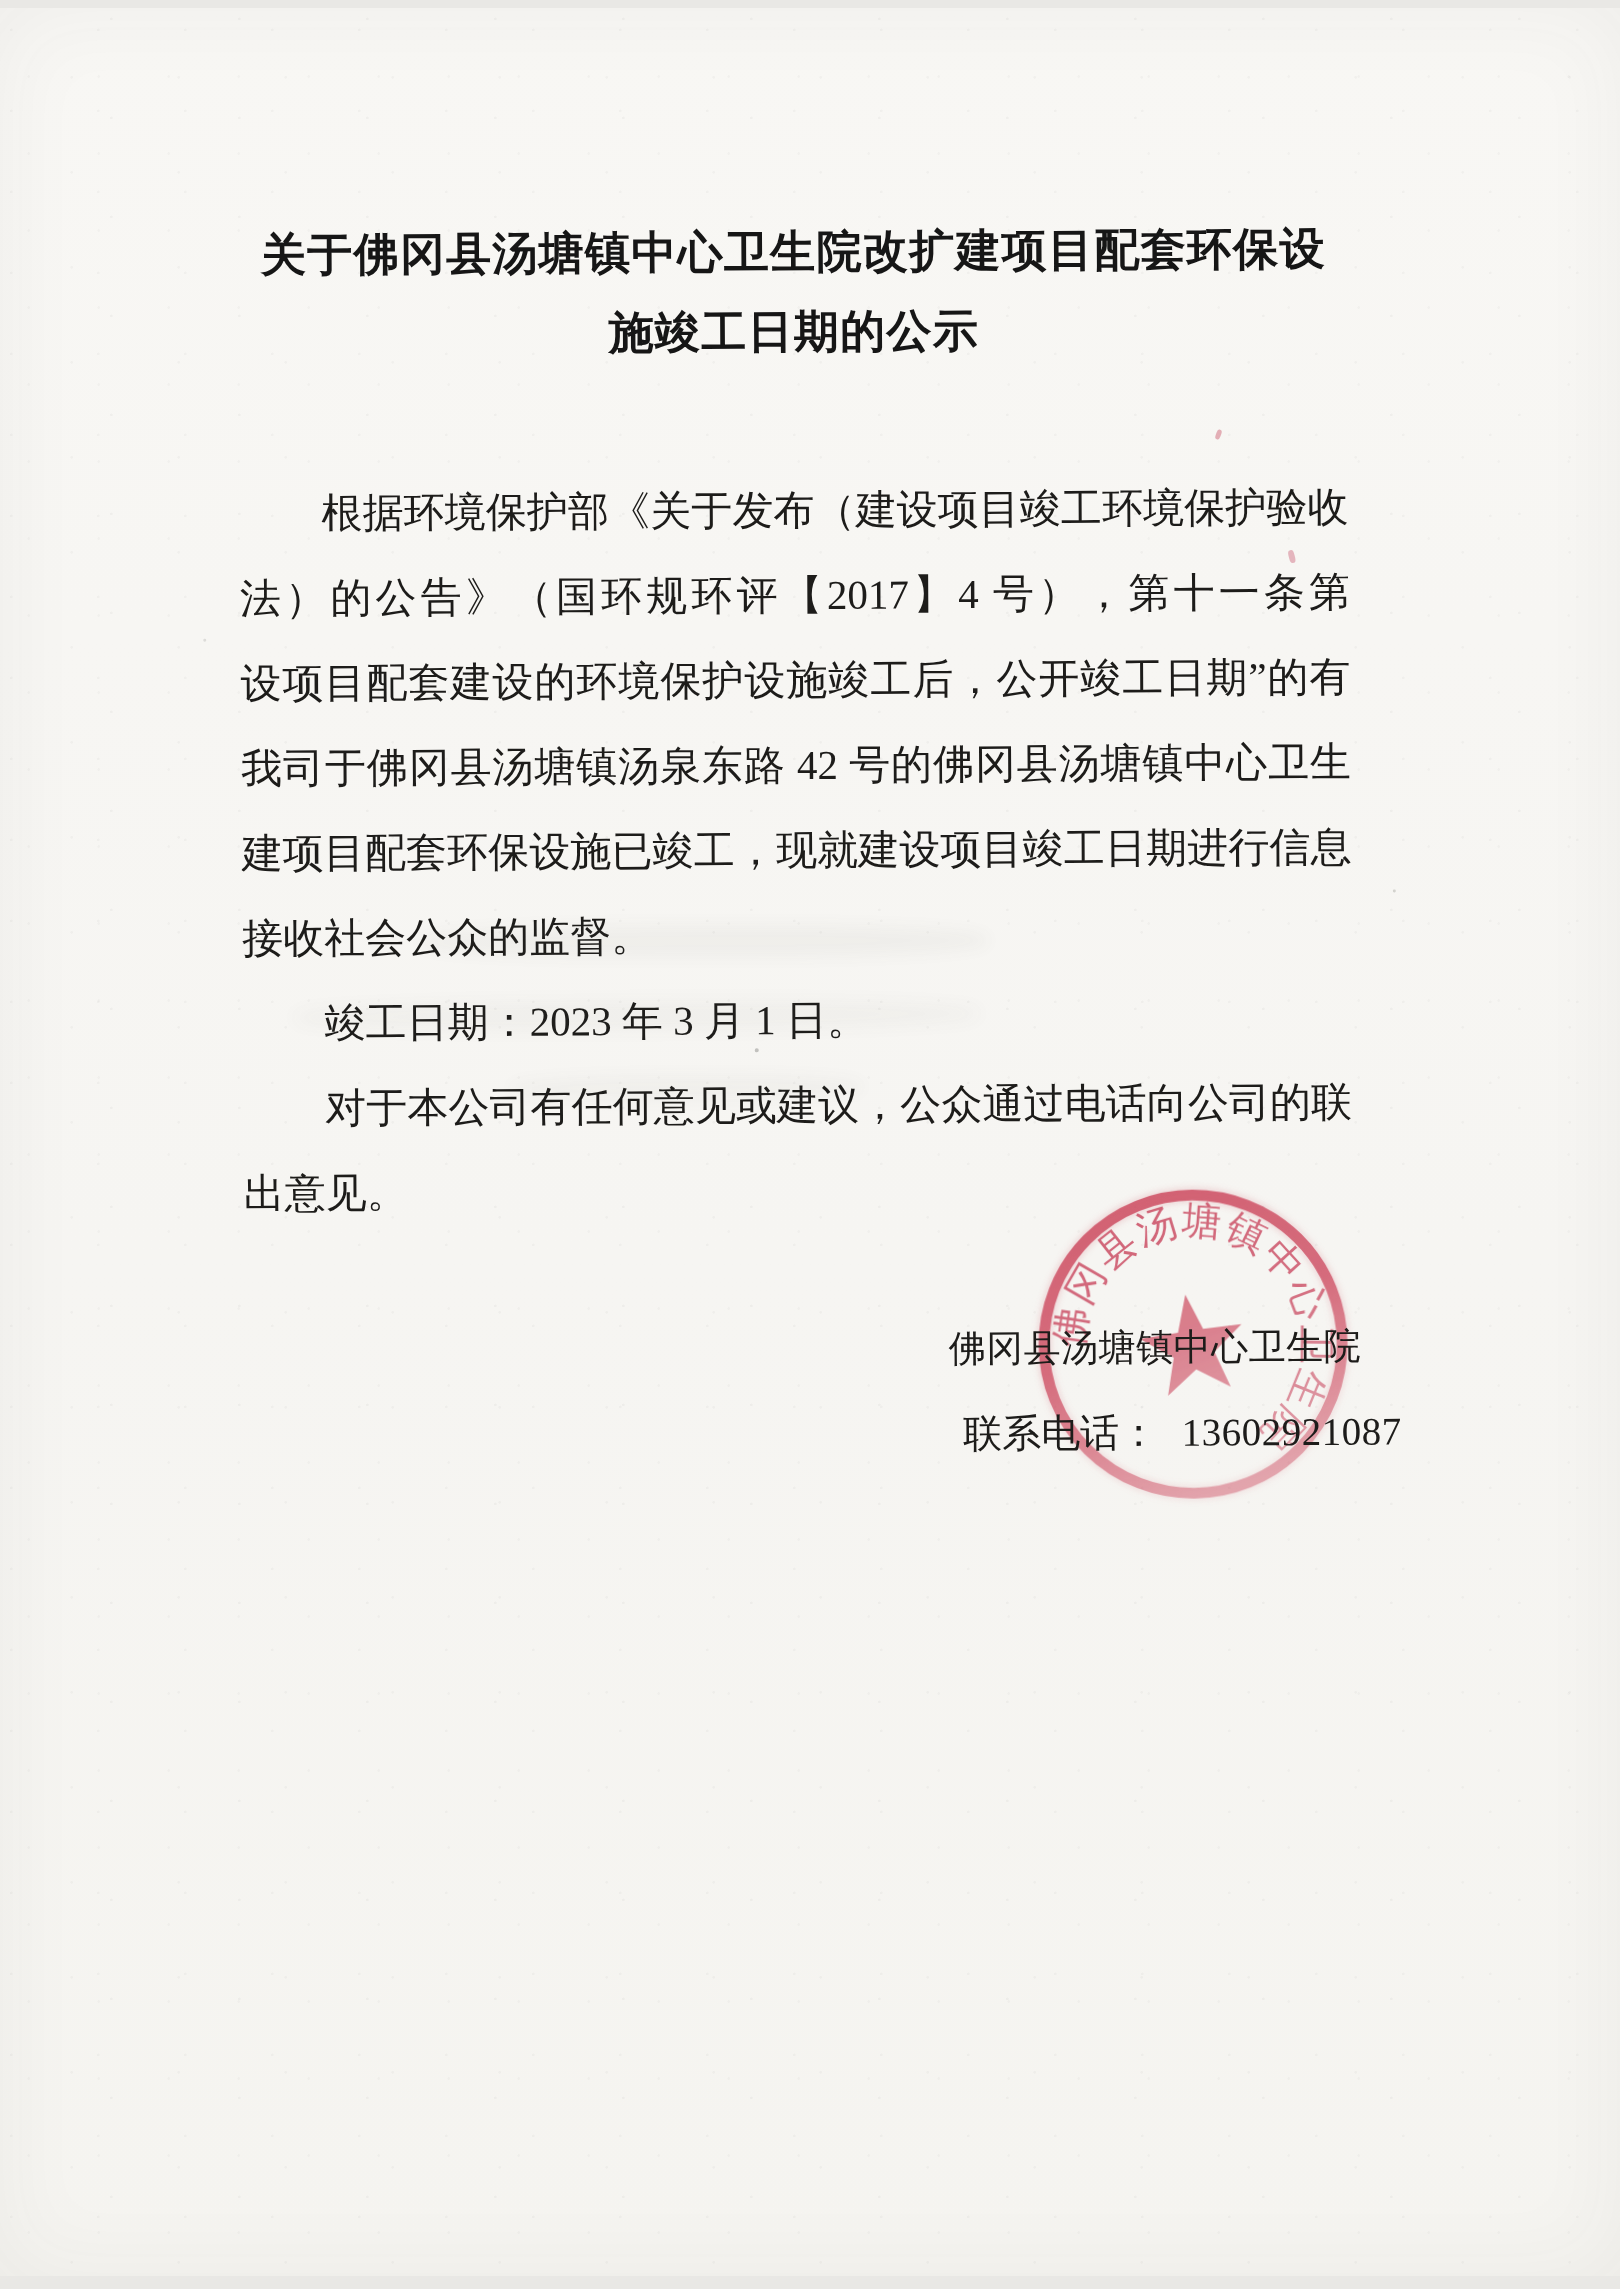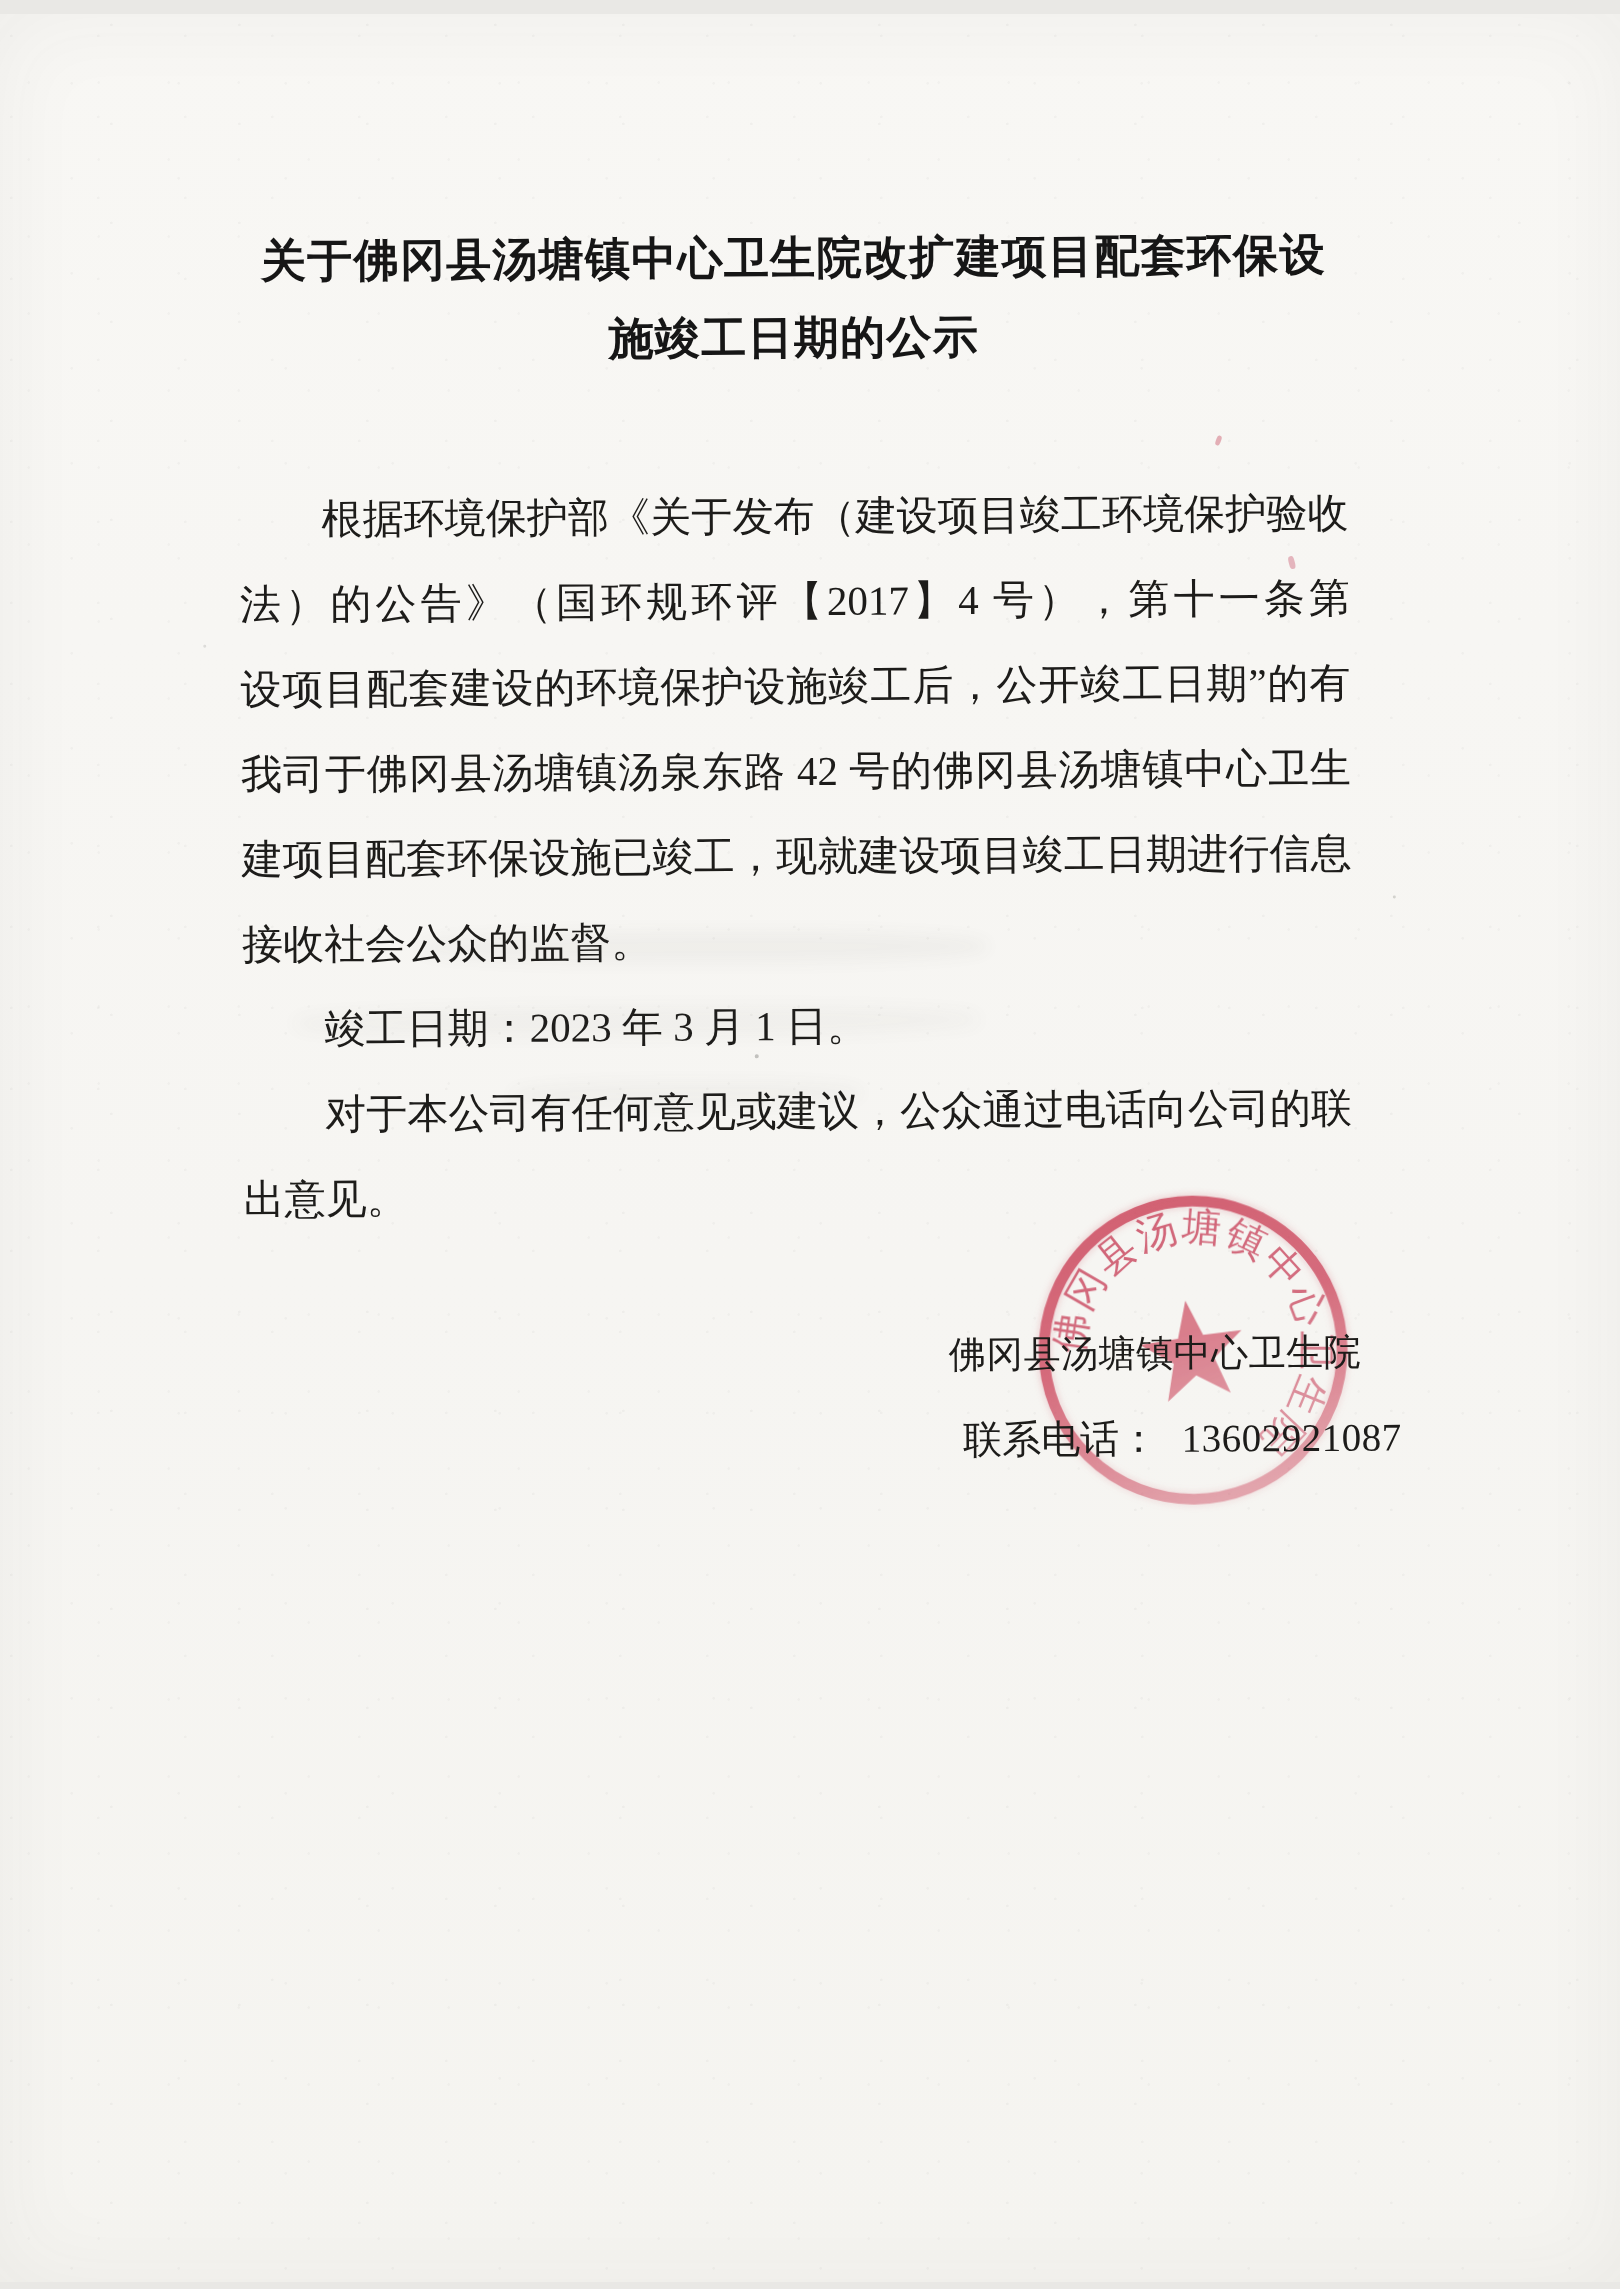--- a/index.html
+++ b/index.html
@@ -1,19 +1,19 @@
 <!DOCTYPE html>
 <html><head>
 <meta charset="utf-8">
 <style>
   html,body{margin:0;padding:0;background:#e9e8e5;}
   .viewport{
     position:relative;
     width:1620px;height:2268px;
-    margin:14px auto;
+    margin:8px auto;
     background:
       radial-gradient(circle at 13% 27%, rgba(0,0,0,0.028) 0 1px, transparent 1.6px),
       radial-gradient(circle at 67% 73%, rgba(0,0,0,0.026) 0 1px, transparent 1.6px),
       radial-gradient(circle at 41% 89%, rgba(0,0,0,0.022) 0 1px, transparent 1.6px),
       radial-gradient(circle at 87% 11%, rgba(0,0,0,0.03) 0 1px, transparent 1.6px),
       linear-gradient(180deg,#f8f7f4 0%,#f6f5f2 55%,#f5f4f0 100%);
     background-size:87px 81px,107px 95px,70px 77px,128px 99px,100% 100%;
     overflow:hidden;
     box-shadow:inset 0 0 88px rgba(60,60,55,0.05);
     font-kerning:none;

